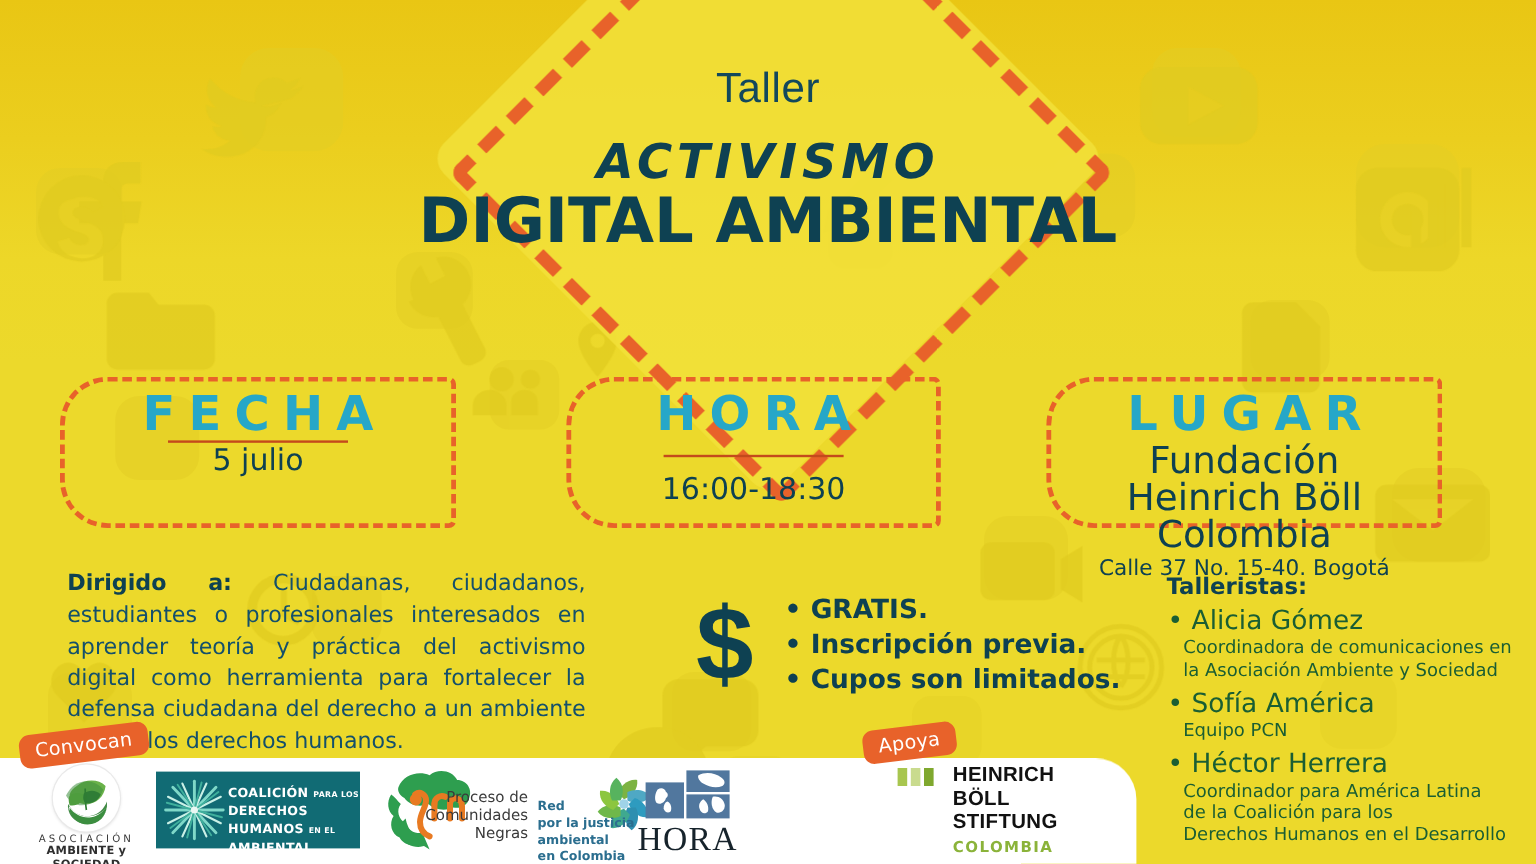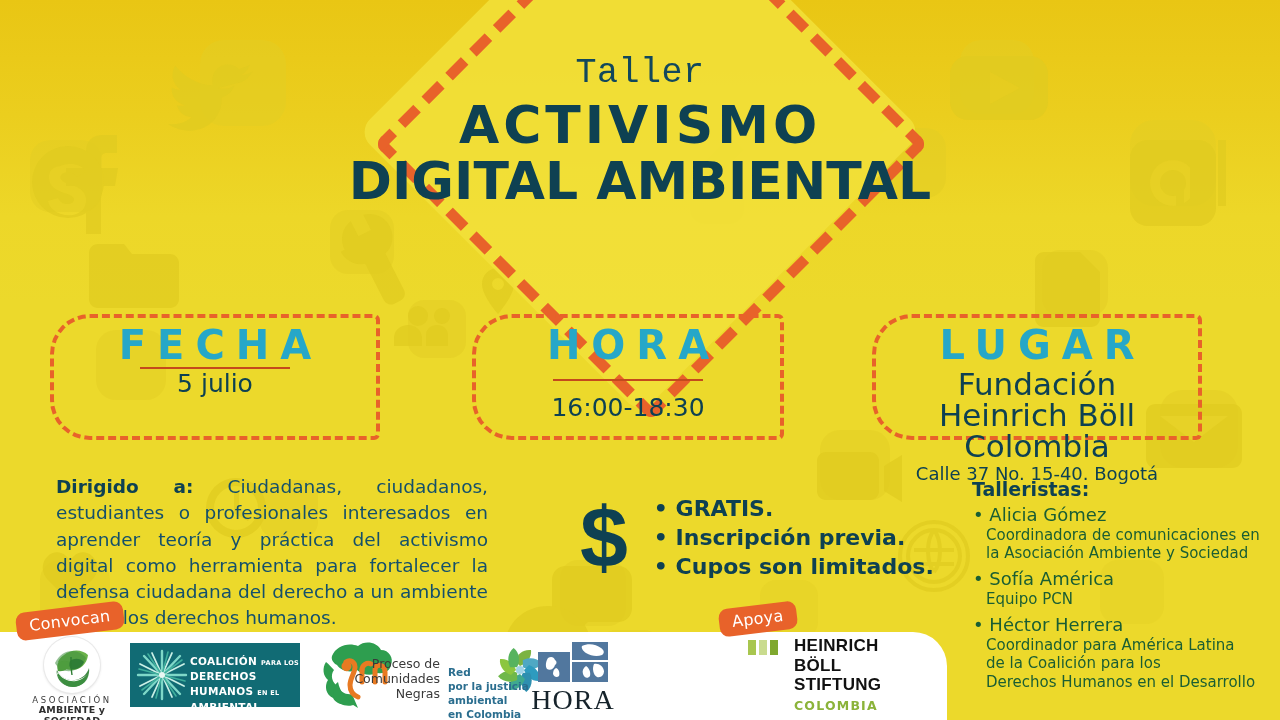--- a/index.html
+++ b/index.html
@@ -22,25 +22,25 @@
   .diamond-dash{
     position:absolute;left:455px;top:-52px;width:370px;height:370px;
     transform:rotate(45deg);
     border:11px dashed #E8622A;border-radius:10px;
     background:transparent;
   }
   
   .title-wrap{position:absolute;left:0;right:0;top:56px;text-align:center;}
   .taller{
     font-size:35px;color:#12485C;letter-spacing:.5px;
-    font-family:Liberation Mono, monospace;line-height:1;
+    font-family:Liberation Sans, sans-serif;line-height:1;
   }
   .t1{
-    margin-top:8px;font-size:52px;font-weight:bold;color:#0E4152;
-    letter-spacing:4px;line-height:1.02;
+    margin-top:24px;font-size:40px;font-weight:bold;color:#0E4152;
+    letter-spacing:4px;line-height:1.02;font-style:italic;
   }
   .t2{
     margin-top:2px;font-size:52px;font-weight:bold;color:#0E4152;
     letter-spacing:0px;line-height:1.05;
   }
   
   .boxes{position:absolute;top:314px;left:0;width:1280px;height:132px;}
   .infobox{
     position:absolute;top:0;height:126px;
     border:4px dashed #E8622A;
@@ -75,21 +75,21 @@
   .gratis ul{list-style:none;margin:12px;padding:0;}
   .gratis li{
     font-size:22px;font-weight:bold;color:#0E4152;line-height:1.32;white-space:nowrap;
   }
   .gratis li:before{content:"• ";}
   .talleristas{
     position:absolute;left:972px;top:478px;width:300px;color:#16532E;
   }
   .tal-head{font-size:19px;font-weight:bold;color:#0E4152;margin-bottom:5px;}
   .tal-item{margin-left:14px;margin-bottom:7px;}
-  .tal-name{font-size:18px;color:#1A5E33;line-height:1.15;}
+  .tal-name{font-size:22px;color:#1A5E33;line-height:1.15;}
   .tal-name:before{content:"• ";margin-left:-13px;}
   .tal-role{font-size:15px;color:#1A5E33;line-height:1.22;}
   
   .footer{
     position:absolute;left:0;top:632px;width:947px;height:88px;
     background:#FFFFFF;border-radius:0 34px 0 0;
   }
   .tag{
     position:absolute;color:#fff;background:#E8622A;
     font-size:16px;padding:4px 13px 5px 13px;border-radius:9px;

